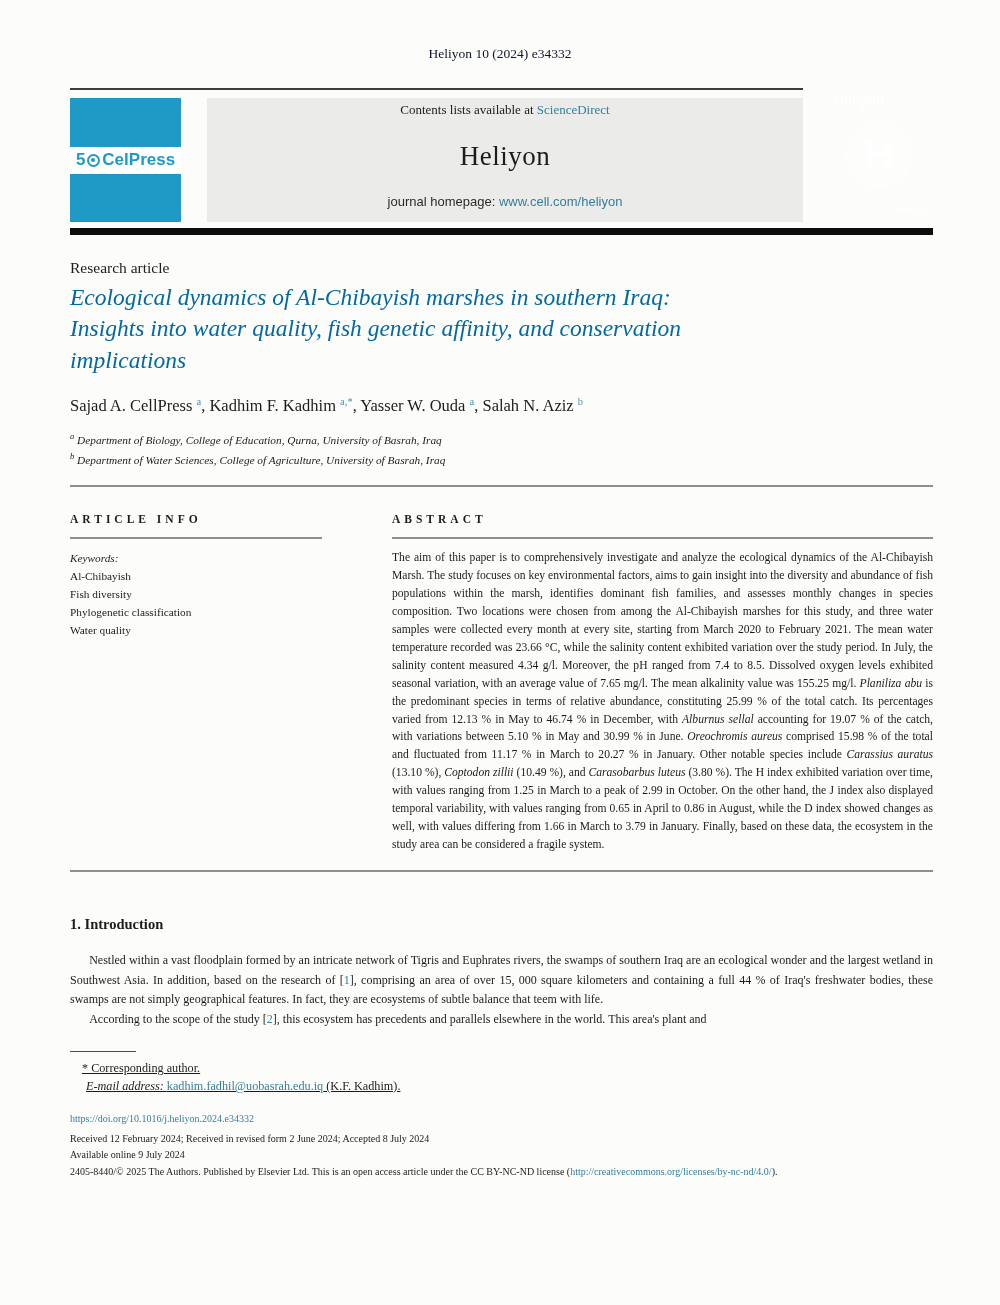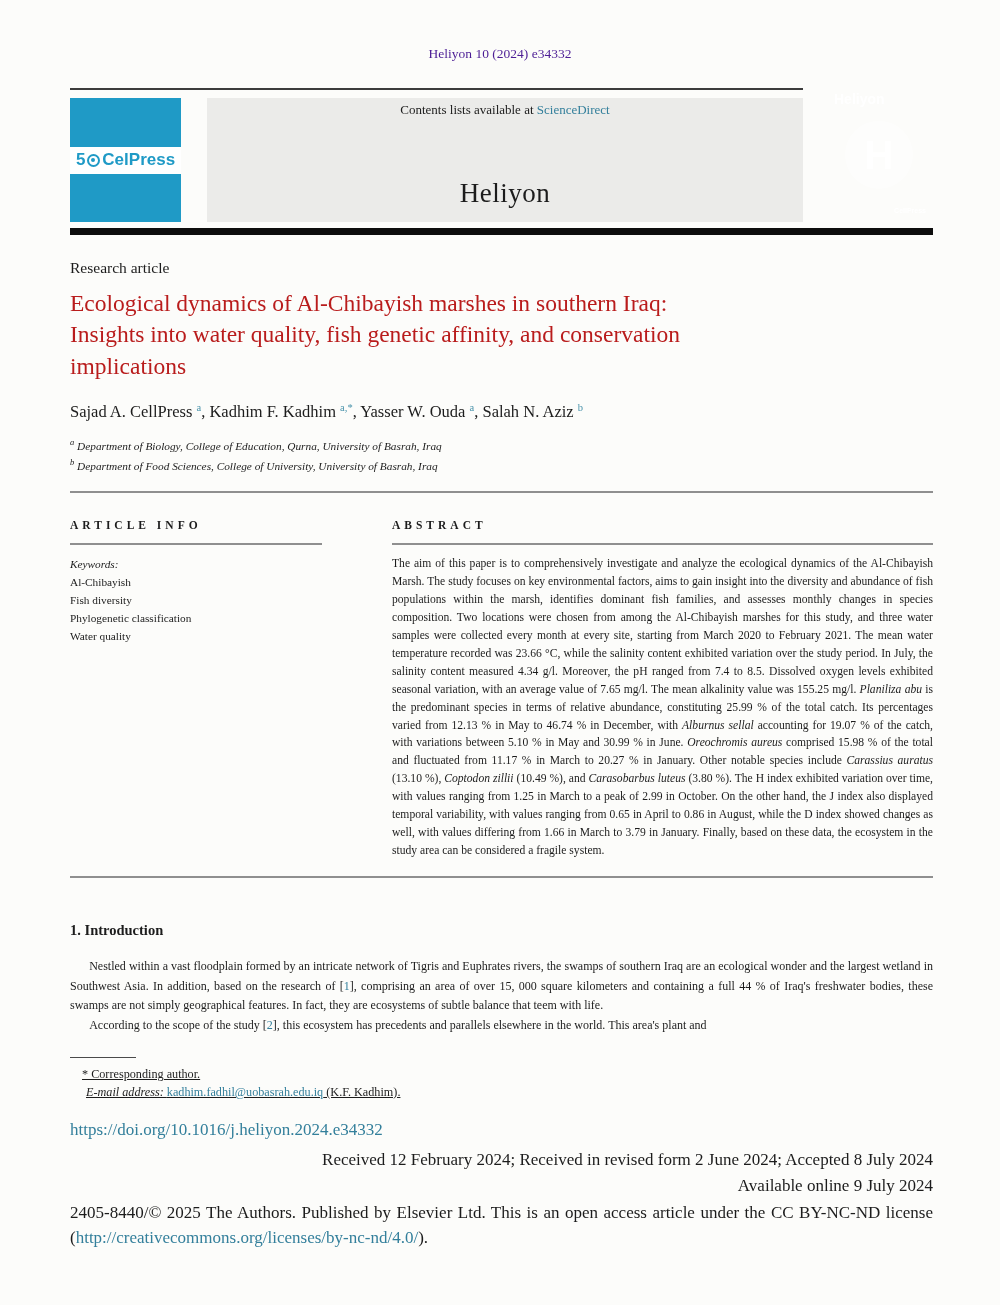--- a/index.html
+++ b/index.html
@@ -1,21 +1,21 @@
 <!DOCTYPE html>
 <html><head>
 <meta charset="utf-8">
 <style>
   * { margin:0; padding:0; box-sizing:border-box; }
   html,body { background:#e9e9e7; }
   body { font-family:"Liberation Serif", serif; color:#1c1c1c; }
   .page { width:1000px; height:1305px; background:#fcfcfa; margin:0 auto; overflow:hidden; position:relative; }
   .content { margin:0 67px 0 70px; }
   .lnk { color:#337f9b; text-decoration:none; cursor:pointer; }
-  .header-citation { padding-top:46px; text-align:center; font-size:13.5px; color:#4c1d95; }
+  .header-citation { padding-top:46px; text-align:center; font-size:13.5px; color:#0f172a; }
 
   
   .masthead { display:flex; margin-top:26px; }
   .mast-left { width:733px; }
   .mast-rule { border-top:2px solid #3c3c3c; margin-bottom:8px; }
   .mast-row { display:flex; height:124px; }
   .cp-logo { width:111px; background:#1f9ac6; display:flex; align-items:center; }
   .cp-strip { background:#ffffff; width:100%; height:27px; display:flex; align-items:center; justify-content:center; gap:2px;
               color:#1f9ac6; font-family:"Liberation Sans", sans-serif; font-weight:bold; font-size:17px; }
   .cp-globe { width:13px; height:13px; border:2.5px solid #1f9ac6; border-radius:50%; display:inline-block; position:relative; }
@@ -31,21 +31,21 @@
              linear-gradient(180deg, #5d83ab 0%, #9fae accent 0%, #9fb0ae 20%, #dcae6e 38%, #ee9b4d 52%, #d97a35 64%, #a34f27 78%, #6b3220 92%, #572a1c 100%); }
   .cover-title { position:absolute; top:8px; left:9px; color:#ffffff; font-family:"Liberation Sans", sans-serif; font-weight:bold; font-size:14px; }
   .cover-circle { position:absolute; top:50%; left:50%; transform:translate(-50%,-46%); width:68px; height:68px; border-radius:50%;
                   background:rgba(255,255,255,0.45); display:flex; align-items:center; justify-content:center; }
   .cover-h { color:rgba(255,255,255,0.95); font-family:"Liberation Sans", sans-serif; font-weight:bold; font-size:40px; }
   .cover-brand { position:absolute; bottom:7px; right:7px; color:#ffffff; font-family:"Liberation Sans", sans-serif; font-weight:bold; font-size:7px; }
   .black-bar { height:7px; background:#0d0d0d; margin-top:6px; }
 
   
   .research-article { margin-top:24px; font-size:15.5px; }
-  .title { margin-top:11px; font-size:23.5px; font-weight:normal; line-height:1.33; max-width:660px; color:#b91c1c; }
+  .title { margin-top:5px; font-size:23.5px; font-weight:normal; line-height:1.33; max-width:660px; color:#0369a1;font-style:italic; }
   .authors { margin-top:20px; font-size:16.5px; }
   .author:not(:last-child)::after { content:", "; }
   .authors sup { color:#4a93ab; font-size:10.5px; }
   .affils { margin-top:14px; font-size:11.3px; font-style:italic; line-height:1.55; }
   .affils sup { font-size:8.5px; }
   .full-rule { border-top:2px solid #8f8f8f; margin-top:16px; }
 
   
   .info-grid { display:grid; grid-template-columns:252px 1fr; column-gap:70px; }
   .col-head { margin-top:26px; font-weight:bold; font-size:11.5px; letter-spacing:4px; }
@@ -59,23 +59,23 @@
   
   .intro-head { margin-top:44px; font-size:14.5px; font-weight:bold; }
   .intro-para { margin-top:0; font-size:12px; line-height:1.62; text-align:justify; text-indent:1.6em; }
   .intro-para.first { margin-top:18px; }
 
   
   .footnote { margin-top:22px; font-size:12.2px; padding-left:12px;text-decoration:underline; }
   .fn-divider { width:66px; border-top:1.4px solid #4a4a4a; margin-bottom:9px; margin-left:-12px; }
   .fn-email { padding-left:4px; margin-top:3px; }
   .em-label { font-style:italic; }
-  .footer { margin-top:18px; font-size:17px; line-height:1.45; }
+  .footer { margin-top:18px; font-size:10px; line-height:1.45; }
   .footer-doi { display:block; margin-bottom:5px; }
-  .footer-line { margin-top:2px;text-align:right; }
+  .footer-line { margin-top:2px; }
   .copyright { margin-top:2px; text-align:justify; }
 </style>
 </head>
 <body>
 
 <div class="page">
   <div class="header-citation">Heliyon 10 (2024) e34332</div>
 
   <div class="content">
     <div class="masthead">
@@ -87,20 +87,23 @@
               <span>5</span>
               <span class="cp-globe"></span>
               <span>CelPress</span>
             </div>
           </div>
           <div class="center-box">
             <div class="contents-line">
               <span>Contents lists available at </span><a class="lnk">ScienceDirect</a>
             </div>
             <div class="journal-name">Heliyon</div>
+            <div class="homepage-line">
+              <span>journal homepage: </span><a class="lnk">www.cell.com/heliyon</a>
+            </div>
           </div>
         </div>
       </div>
       <div class="cover">
         <div class="cover-title">Heliyon</div>
         <div class="cover-circle">
           <span class="cover-h">H</span>
         </div>
         <div class="cover-brand">CellPress</div>
       </div>
@@ -109,21 +112,21 @@
 
     <div class="research-article">Research article</div>
     <h1 class="title">Ecological dynamics of Al-Chibayish marshes in southern Iraq: Insights into water quality, fish genetic affinity, and conservation implications</h1>
 
     <div class="authors">
       <span class="author"><span>Sajad A. CellPress</span>&nbsp;<sup>a</sup></span><span class="author"><span>Kadhim F. Kadhim</span>&nbsp;<sup>a,*</sup></span><span class="author"><span>Yasser W. Ouda</span>&nbsp;<sup>a</sup></span><span class="author"><span>Salah N. Aziz</span>&nbsp;<sup>b</sup></span>
     </div>
 
     <div class="affils">
       <div><sup>a</sup><span> Department of Biology, College of Education, Qurna, University of Basrah, Iraq</span></div>
-      <div><sup>b</sup><span> Department of Food Sciences, College of University, University of Basrah, Iraq</span></div>
+      <div><sup>b</sup><span> Department of Water Sciences, College of Agriculture, University of Basrah, Iraq</span></div>
     </div>
 
     <div class="full-rule"></div>
 
     <div class="info-grid">
       <div>
         <div class="col-head">ARTICLE INFO</div>
         <div class="col-rule"></div>
         <div class="keywords">
           <div class="kw-label">Keywords:</div>

